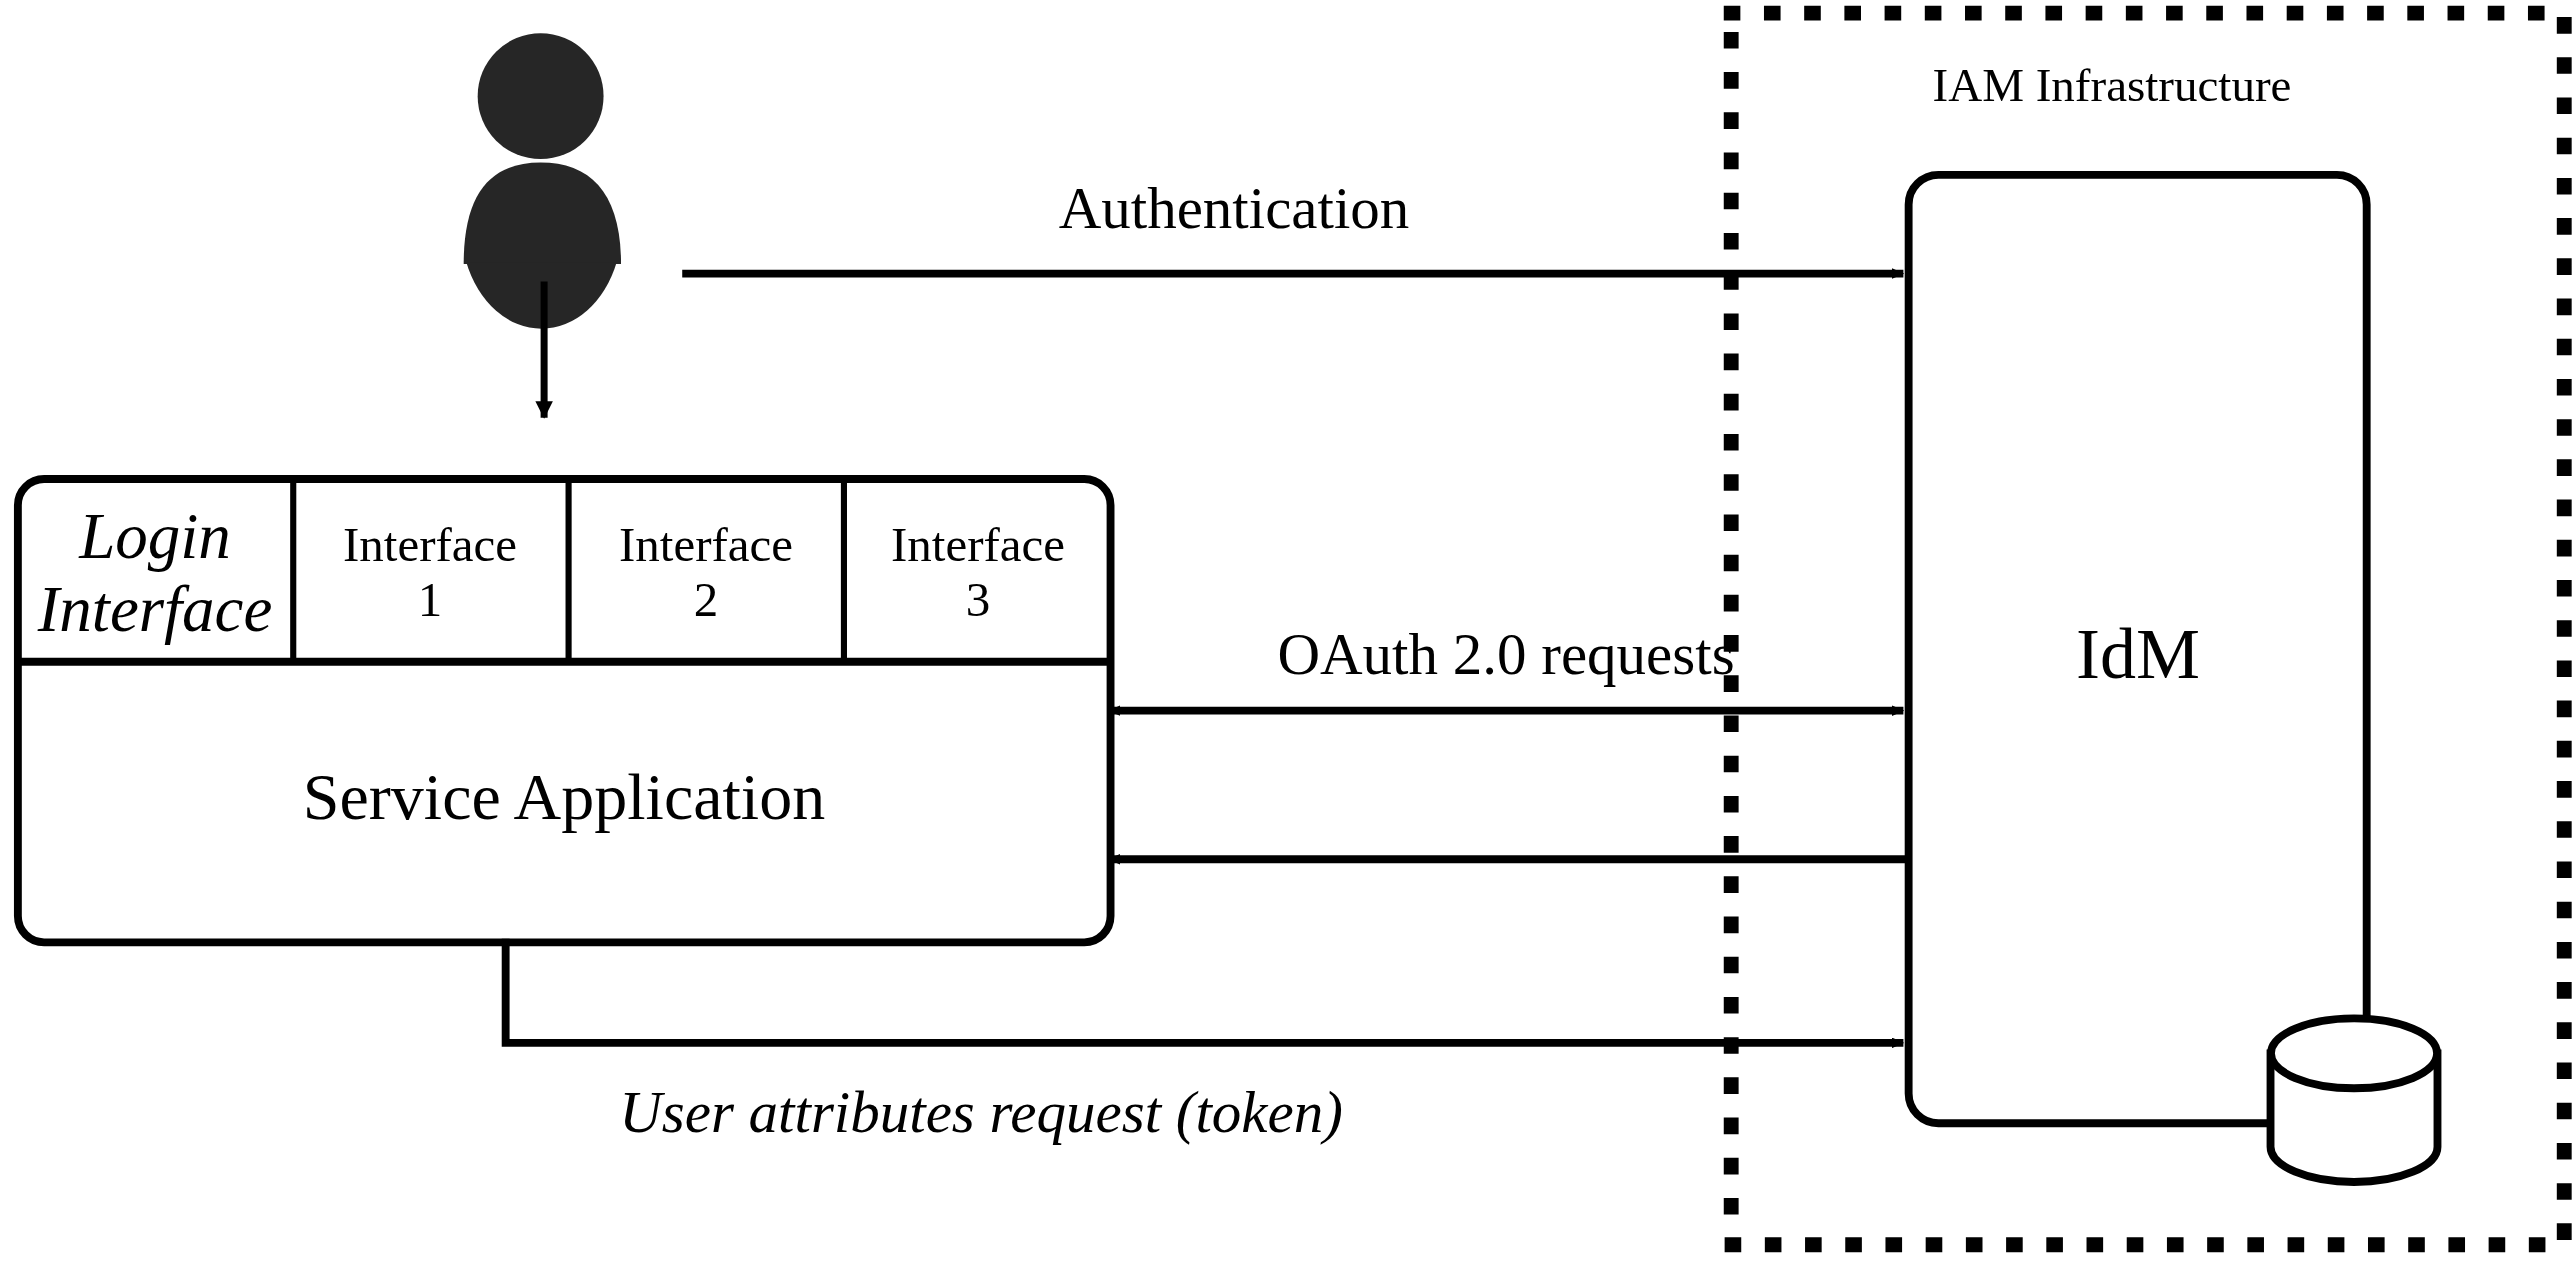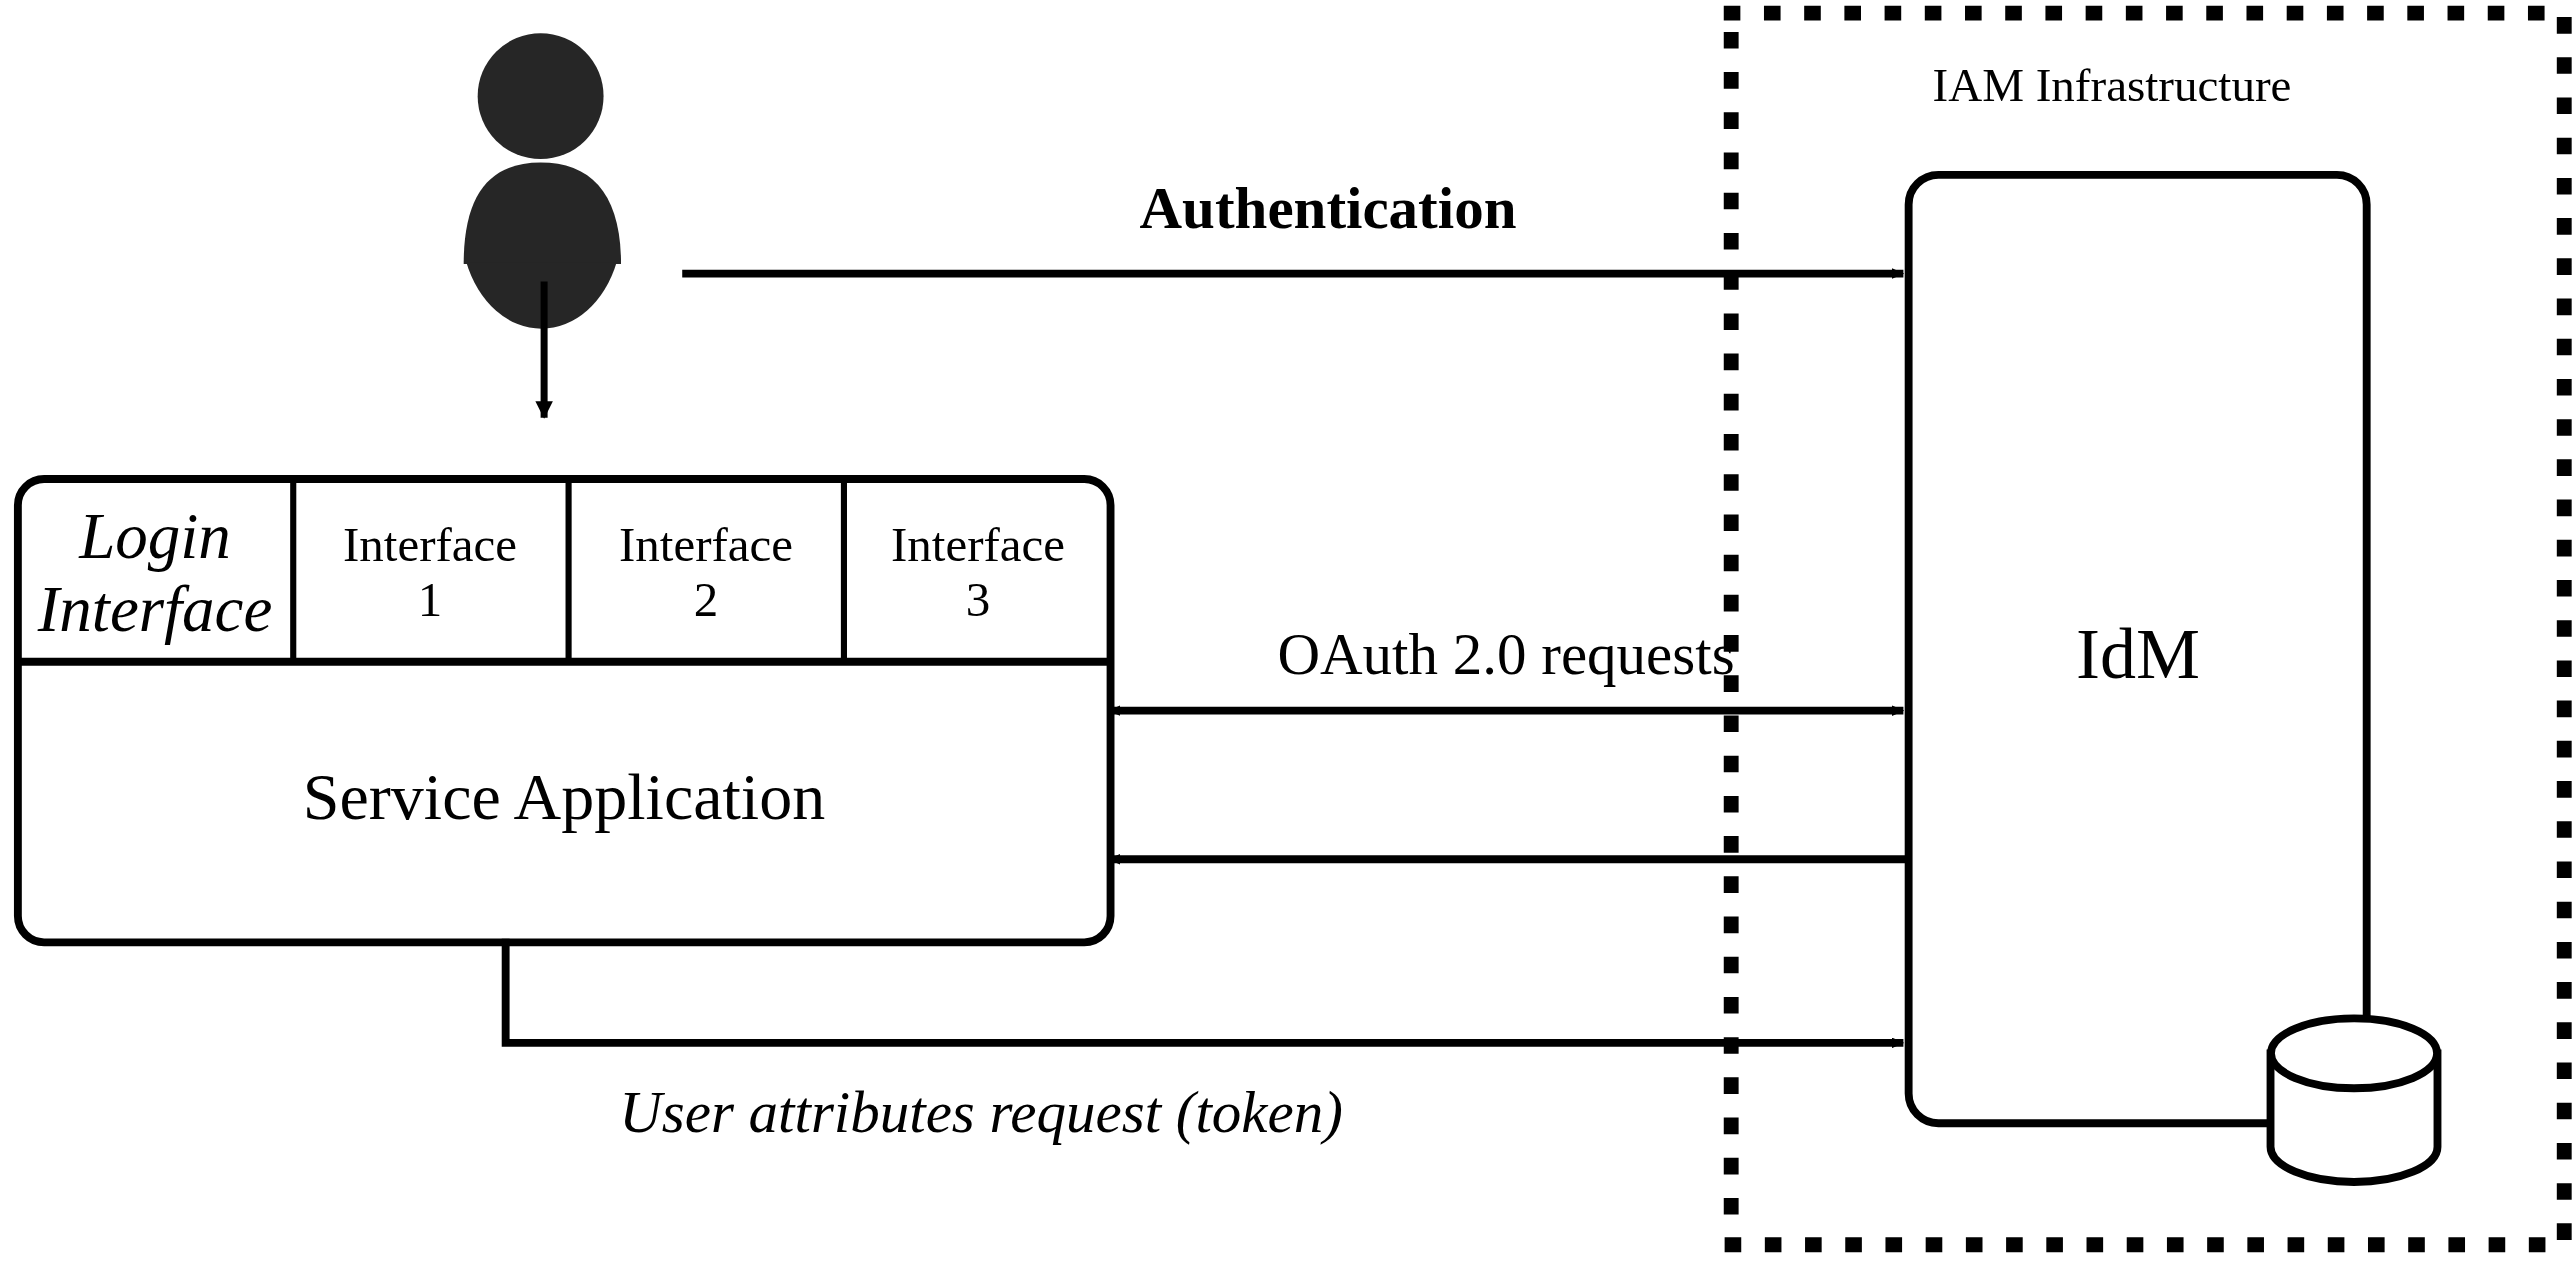--- a/index.html
+++ b/index.html
@@ -73,21 +73,21 @@
     <g>
       <path d="M2597,1205 L2597,1312 A 95 40 0 0 0 2788,1312 L2788,1205 Z" fill="#fff" stroke="#000" stroke-width="9"></path>
       <ellipse cx="2692.5" cy="1205" rx="95" ry="40" fill="#fff" stroke="#000" stroke-width="9"></ellipse>
     </g>
   </svg>
 
   <div class="lbl ctr" style="left:2064px; top:85px; font-size:47px;margin-left:48px;">IAM Infrastructure</div>
 
   <div class="lbl ctr" style="left:2138px; top:654px; font-size:72px;">IdM</div>
 
-  <div class="lbl ctr" style="left:1328px; top:208px; font-size:59px;font-weight:bold;">Authentication</div>
+  <div class="lbl ctr" style="left:1234px; top:208px; font-size:59px;">Authentication</div>
 
   <div class="lbl ctr" style="left:1506px; top:654px; font-size:59px;">OAuth 2.0 requests</div>
 
 
   <div class="lbl ctr" style="left:981px; top:1112px; font-size:59px;font-style:italic;">User attributes request (token)</div>
 
   <div class="lbl ctr" style="left:564px; top:797px; font-size:66px;">Service Application</div>
 
   <div class="lbl ctr" style="left:155px; top:573px; font-size:65px; line-height:1.12;font-style:italic;">
     <div>Login</div>

